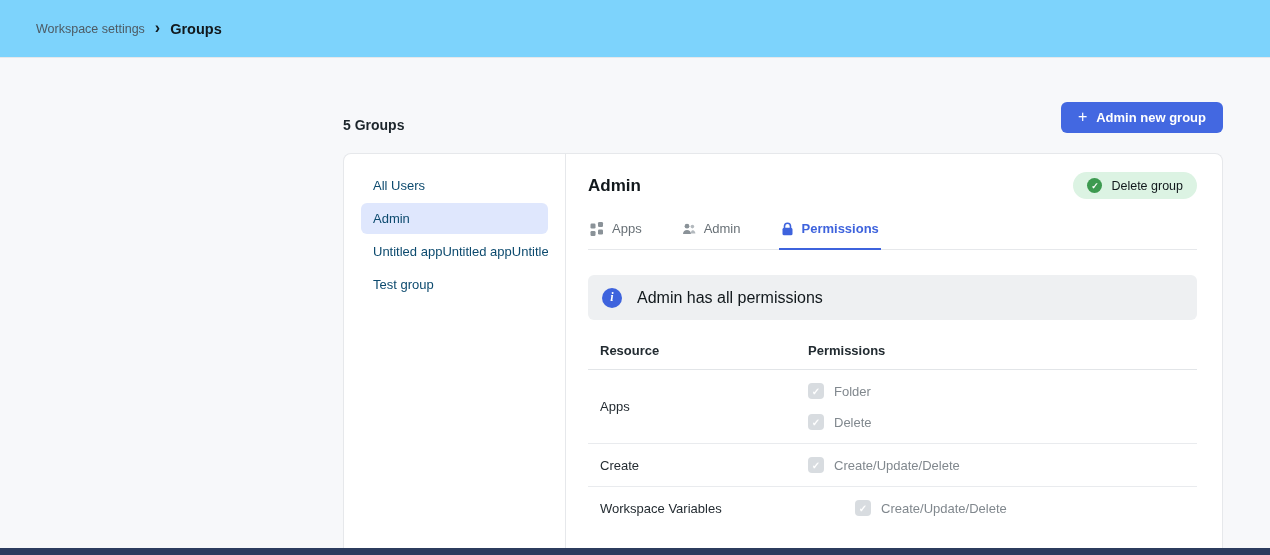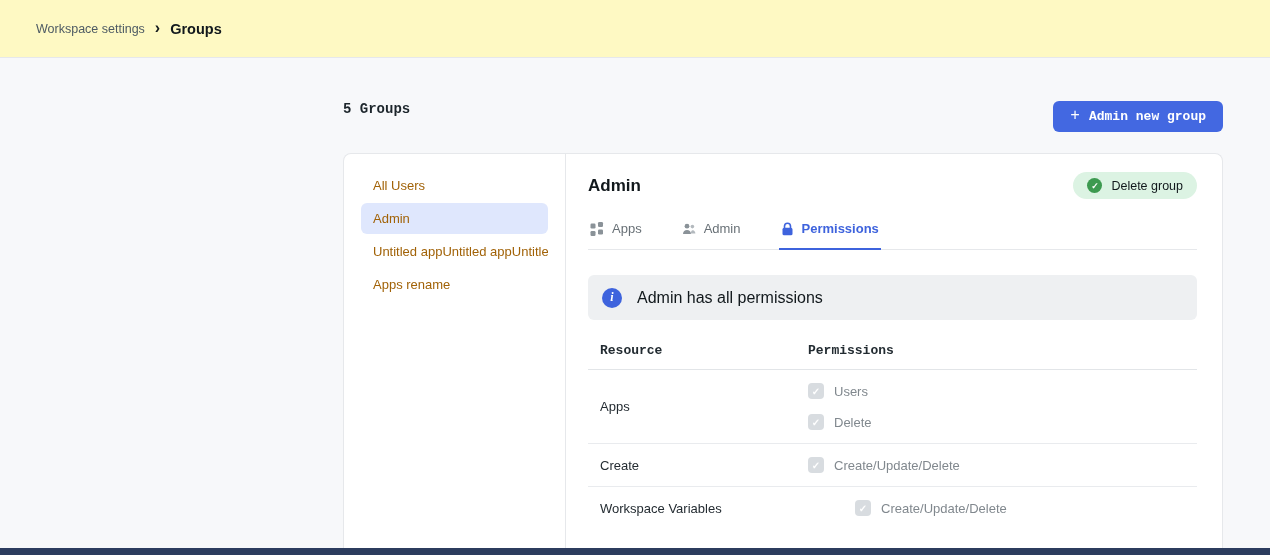--- a/index.html
+++ b/index.html
@@ -7,34 +7,34 @@
   body {
     font-family:"Liberation Sans", sans-serif;
     background:#f7f8fa;
     color:#11181c;
     position:relative;
     overflow:hidden;
   }
 
   
   .topbar {
-    height:58px; background:#fef9c3; border-bottom:1px solid #e6e8eb;
+    height:58px; background:#7dd3fc; border-bottom:1px solid #e6e8eb;
     display:flex; align-items:center; padding:0 36px;
   }
   .breadcrumb { display:flex; align-items:center; gap:10px; }
   .crumb-parent { font-size:12.5px; color:#4d5a63; cursor:pointer; }
   .crumb-sep { font-size:16px; font-weight:700; color:#11181c; line-height:1; margin-top:-2px; }
   .crumb-current { font-size:14.5px; font-weight:700; color:#11181c;text-align:right; }
 
   
   .content { position:absolute; left:343px; top:58px; width:880px; }
 
   .toolbar-row {
     margin-top:43px; height:32px;
-    display:flex; justify-content:space-between; align-items:flex-start;font-family:Liberation Mono, monospace;
+    display:flex; justify-content:space-between; align-items:flex-end;
   }
   .groups-count { font-size:14px; font-weight:600; color:#1c252b; }
   .create-btn {
     display:flex; align-items:center; gap:9px;
     background:#4368e1; color:#ffffff; border:none; cursor:pointer;
     height:31px; padding:0 17px; border-radius:6px;
     font-family:inherit; font-size:13px; font-weight:600;
   }
   .create-btn .plus { font-size:16px; font-weight:400; line-height:1; margin-top:-1px; }
 
@@ -43,21 +43,21 @@
     margin-top:20px; height:404px;
     background:#ffffff; border:1px solid #e6e8eb; border-bottom:none;
     border-radius:8px 8px 0 0;
     display:flex; overflow:hidden;
   }
 
   
   .group-list { width:222px; border-right:1px solid #e6e8eb; padding:16px 17px; flex-shrink:0; }
   .group-item {
     padding:8px 12px; border-radius:6px; margin-bottom:2px;
-    font-size:13px; color:#a16207; cursor:pointer;
+    font-size:13px; color:#0c4a6e; cursor:pointer;
     white-space:nowrap; overflow:hidden;
   }
   .group-item.active { background:#dfe7fd; }
 
   
   .detail { flex:1; padding:18px 25px 0 22px; min-width:0; }
   .detail-head { display:flex; justify-content:space-between; align-items:center; }
   .group-title { font-size:17px; font-weight:700; color:#11181c; }
   .badge {
     display:flex; align-items:center; gap:9px;
@@ -91,21 +91,21 @@
     display:flex; align-items:center; justify-content:center;
   }
   .info-text { font-size:16px; color:#11181c; }
 
   
   .perm-table { margin-top:12px; }
   .tr {
     display:grid; grid-template-columns:208px 1fr;
     padding:13px 12px; border-bottom:1px solid #e9ebee; align-items:center;
   }
-  .tr.head { font-size:13px; font-weight:600; color:#222b31; padding:11px 12px; border-bottom-color:#e2e5e8;font-family:Liberation Mono, monospace; }
+  .tr.head { font-size:13px; font-weight:600; color:#222b31; padding:11px 12px; border-bottom-color:#e2e5e8; }
   .resource-cell { font-size:13px; color:#242c32; }
   .perm-stack { display:flex; flex-direction:column; gap:15px; }
   .check-row { display:flex; align-items:center; gap:10px; }
   .checkbox {
     width:16px; height:16px; border-radius:4px; background:#d8dce0;
     color:#ffffff; font-size:10px; font-weight:700;
     display:flex; align-items:center; justify-content:center;
   }
   .check-label { font-size:13px; color:#81888e; }
 
@@ -134,21 +134,21 @@
       <span>Admin new group</span>
     </button>
   </div>
 
   <div class="card">
 
     <div class="group-list">
       <div class="group-item">All Users</div>
       <div class="group-item active">Admin</div>
       <div class="group-item">Untitled appUntitled appUntitle…</div>
-      <div class="group-item">Apps rename</div>
+      <div class="group-item">Test group</div>
     </div>
 
     <div class="detail">
 
       <div class="detail-head">
         <div class="group-title">Admin</div>
         <div class="badge">
           <span class="badge-check">✓</span>
           <span>Delete group</span>
         </div>
@@ -198,21 +198,21 @@
         <div class="tr head">
           <div>Resource</div>
           <div>Permissions</div>
         </div>
 
         <div class="tr">
           <div class="resource-cell">Apps</div>
           <div class="perm-stack">
             <div class="check-row">
               <span class="checkbox">✓</span>
-              <span class="check-label">Users</span>
+              <span class="check-label">Folder</span>
             </div>
             <div class="check-row">
               <span class="checkbox">✓</span>
               <span class="check-label">Delete</span>
             </div>
           </div>
         </div>
 
         <div class="tr">
           <div class="resource-cell">Create</div>

